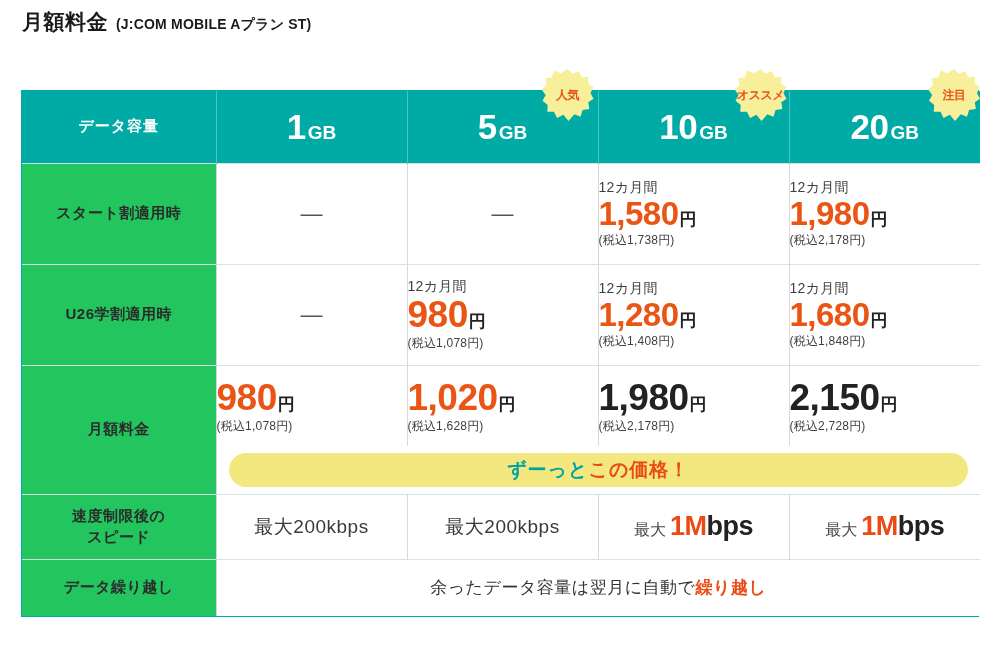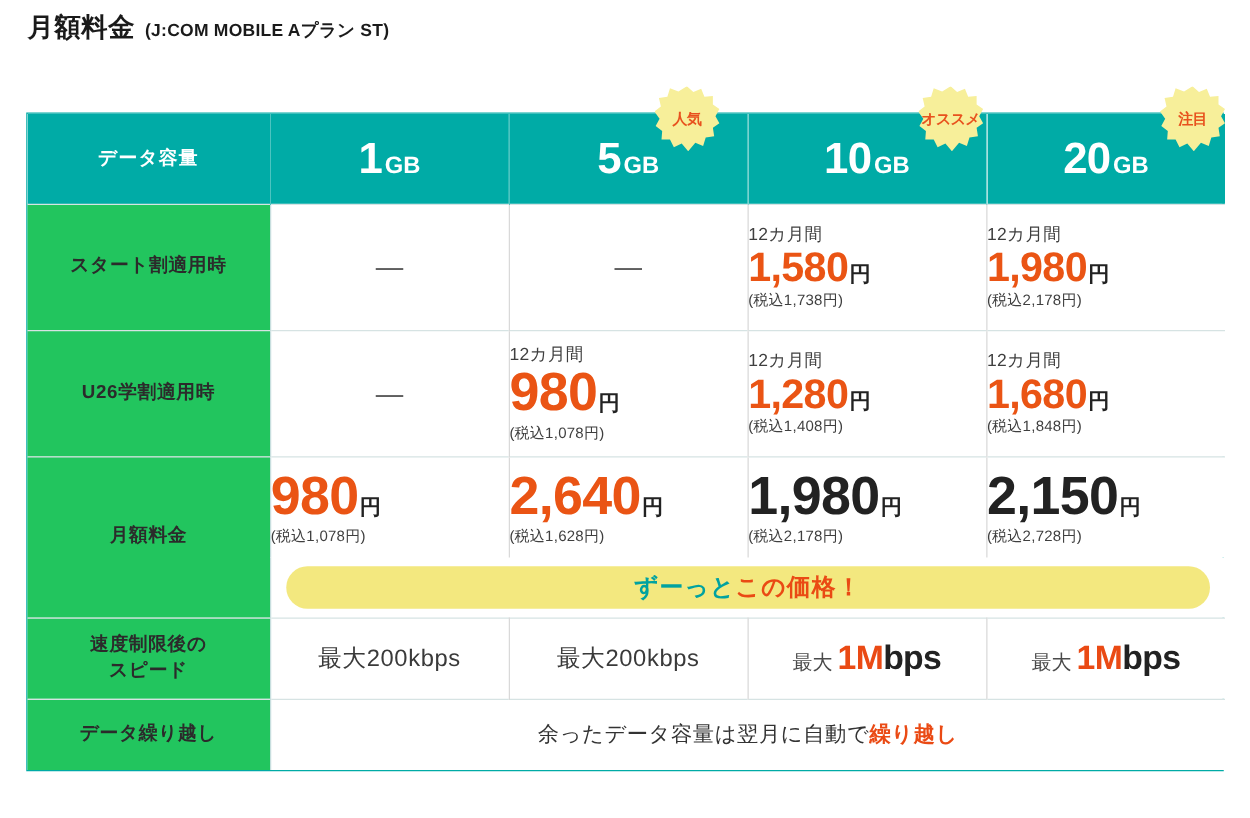--- a/index.html
+++ b/index.html
@@ -123,21 +123,21 @@
       7% 18%, 20% 16%, 24% 3%, 37% 8%
     );
     clip-path: polygon(
       50% 0%, 60% 9%, 72% 4%, 77% 16%, 90% 15%, 90% 28%,
       100% 35%, 94% 46%, 100% 57%, 90% 64%, 92% 77%, 79% 79%,
       75% 92%, 63% 87%, 52% 100%, 42% 88%, 30% 94%, 24% 82%,
       11% 82%, 12% 69%, 2% 61%, 8% 50%, 0% 39%, 10% 31%,
       7% 18%, 20% 16%, 24% 3%, 37% 8%
     );
   }
-  .badge.badge-5gb  { right: 22px; }
+  .badge.badge-5gb  { right: 4px; }
   .badge.badge-10gb { right: 2px; }
   .badge.badge-20gb { right: 0px; }
 
   
   tbody td {
     text-align: center;
     vertical-align: middle;
     border-top: 1px solid #d6e3e3;
     border-right: 1px solid #d9d9d9;
     padding: 0;
@@ -199,21 +199,21 @@
     margin-left: 1px;
   }
   .amount.accent .num { color: #ea5414; }
   .amount.plain  .num { color: #222222; }
   .tax {
     font-size: 12px;
     color: #3f3f3f;
     margin-top: 4px;
     letter-spacing: 0.2px;
   }
-  .amount.big .num { font-size: 43px; }
+  .amount.big .num { font-size: 37px; }
 
   
   .banner {
     margin: 0 12px;
     background: #f3e87f;
     border-radius: 22px;
     height: 34px;
     display: flex;
     align-items: center;
     justify-content: center;
@@ -394,21 +394,21 @@
               <span class="amount accent big">
                 <span class="num">980</span>
                 <span class="yen">円</span>
               </span>
               <span class="tax">(税込1,078円)</span>
             </div>
           </td>
           <td>
             <div class="price-cell">
               <span class="amount accent big">
-                <span class="num">2,640</span>
+                <span class="num">1,020</span>
                 <span class="yen">円</span>
               </span>
               <span class="tax">(税込1,628円)</span>
             </div>
           </td>
           <td>
             <div class="price-cell">
               <span class="amount plain big">
                 <span class="num">1,980</span>
                 <span class="yen">円</span>

